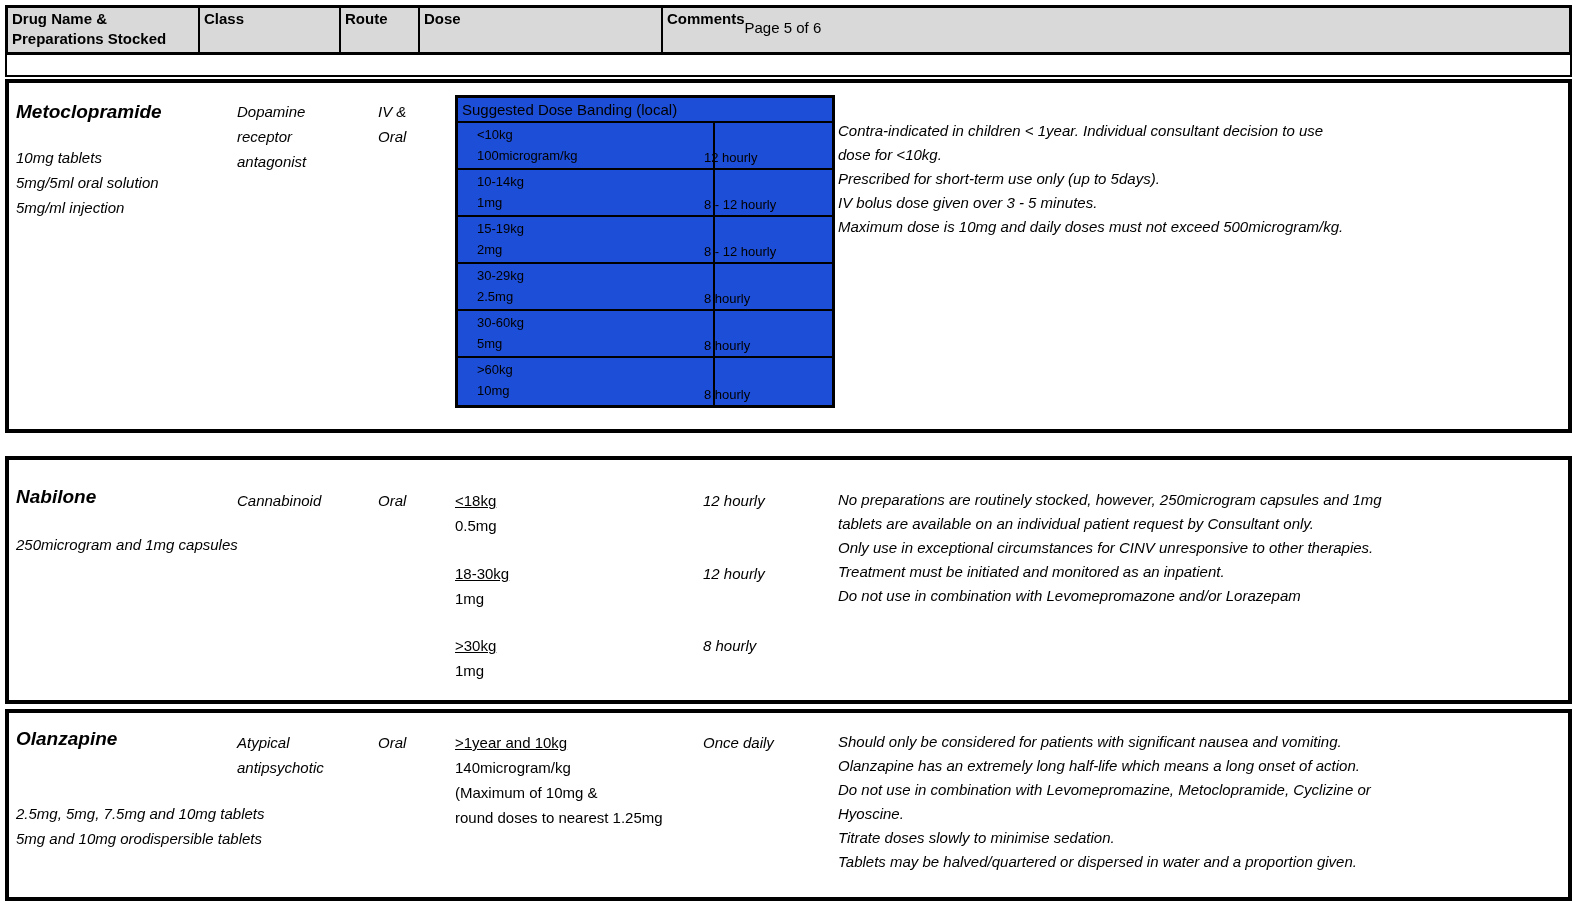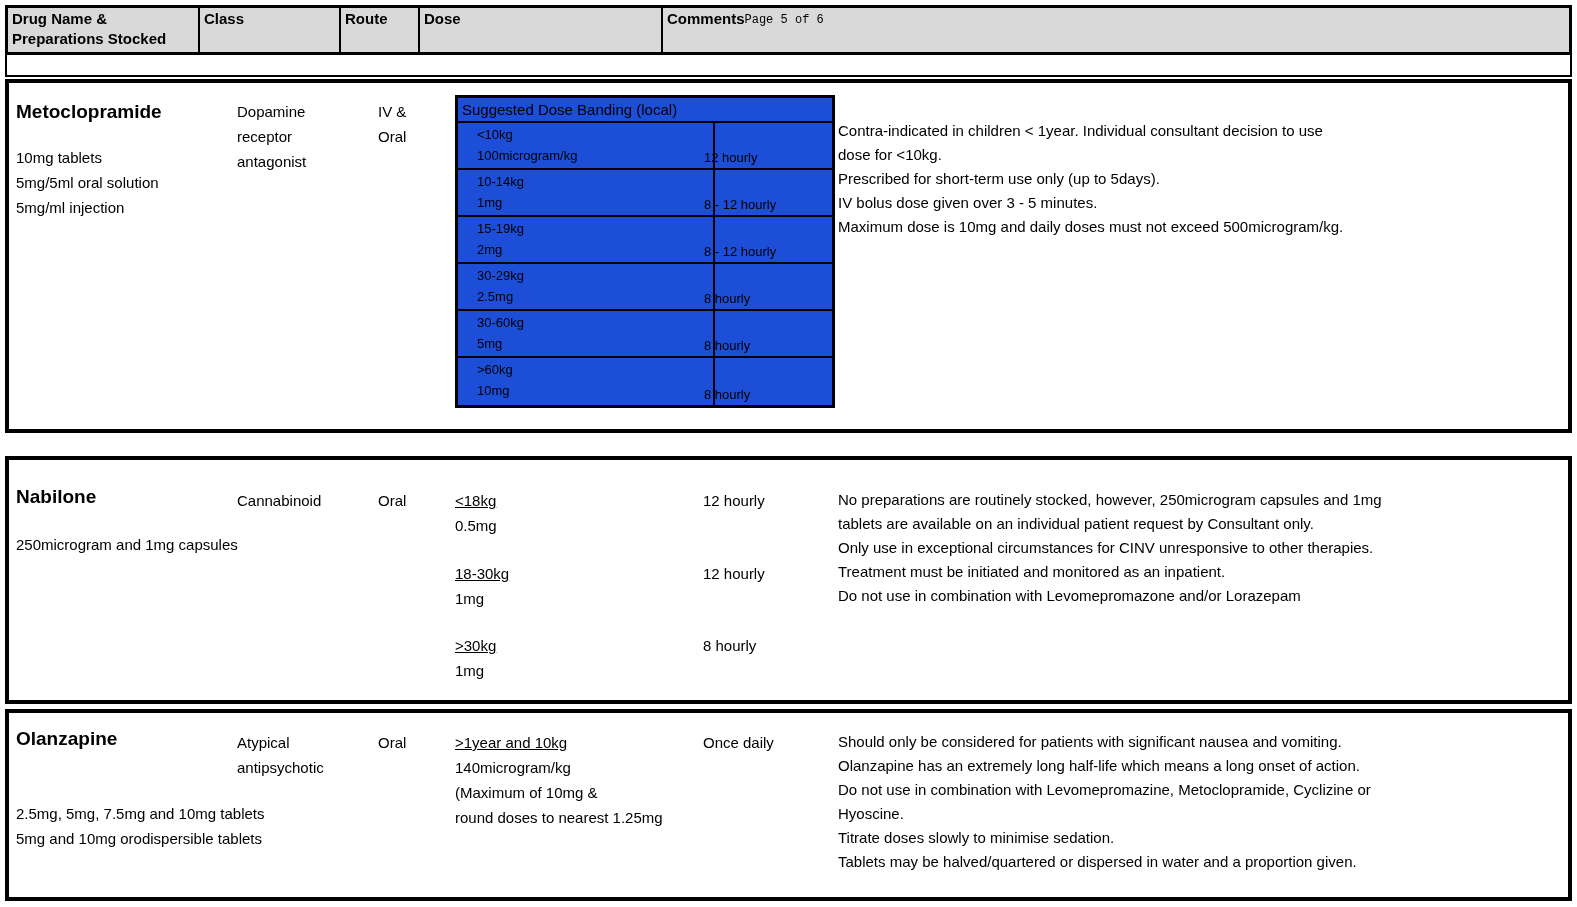--- a/index.html
+++ b/index.html
@@ -15,36 +15,36 @@
     position:absolute; left:5px; top:5px; width:1567px; height:50px;
     border:3px solid #000; display:flex; background:#d9d9d9;
   }
   .hcell {
     border-right:2px solid #000; background:#d9d9d9; padding:1px 4px;
     font-size:15px; font-weight:bold; line-height:20px; flex:0 0 auto;
   }
   .hc1 { width:192px; } .hc2 { width:141px; } .hc3 { width:79px; }
   .hc4 { width:243px; } .hc5 { width:143px; }
   .hc6 { flex:1 1 auto; border-right:none; display:flex; justify-content:flex-start; align-items:flex-start; }
-  .page-num { font-weight:normal; font-size:12px; line-height:18px; padding-top:2px;font-family:Liberation Mono, monospace; }
+  .page-num { font-weight:normal; font-size:15px; line-height:18px; padding-top:10px; }
 
   
   .spacer-row {
     position:absolute; left:5px; top:55px; width:1567px; height:22px;
     border-left:2px solid #000; border-right:2px solid #000; border-bottom:2px solid #000;
     background:#fff;
   }
 
   
   .box { position:absolute; left:5px; width:1567px; border:4px solid #000; background:#fff; }
   .box1 { top:79px;  height:354px; }
   .box2 { top:456px; height:248px; }
   .box3 { top:709px; height:192px; }
 
-  .abs { position:absolute; }
+  .abs { position:absolute;font-style:italic; }
   .drug-title { font-size:19px; font-weight:bold; }
   .body-txt { font-size:15px; line-height:25px; }
   .cmt { font-size:15px; line-height:24px; }
   .ul { text-decoration:underline; }
 
   
   .col-drug  { left:7px; }
   .col-class { left:228px; }
   .col-route { left:369px; }
   .col-dose  { left:446px; }

